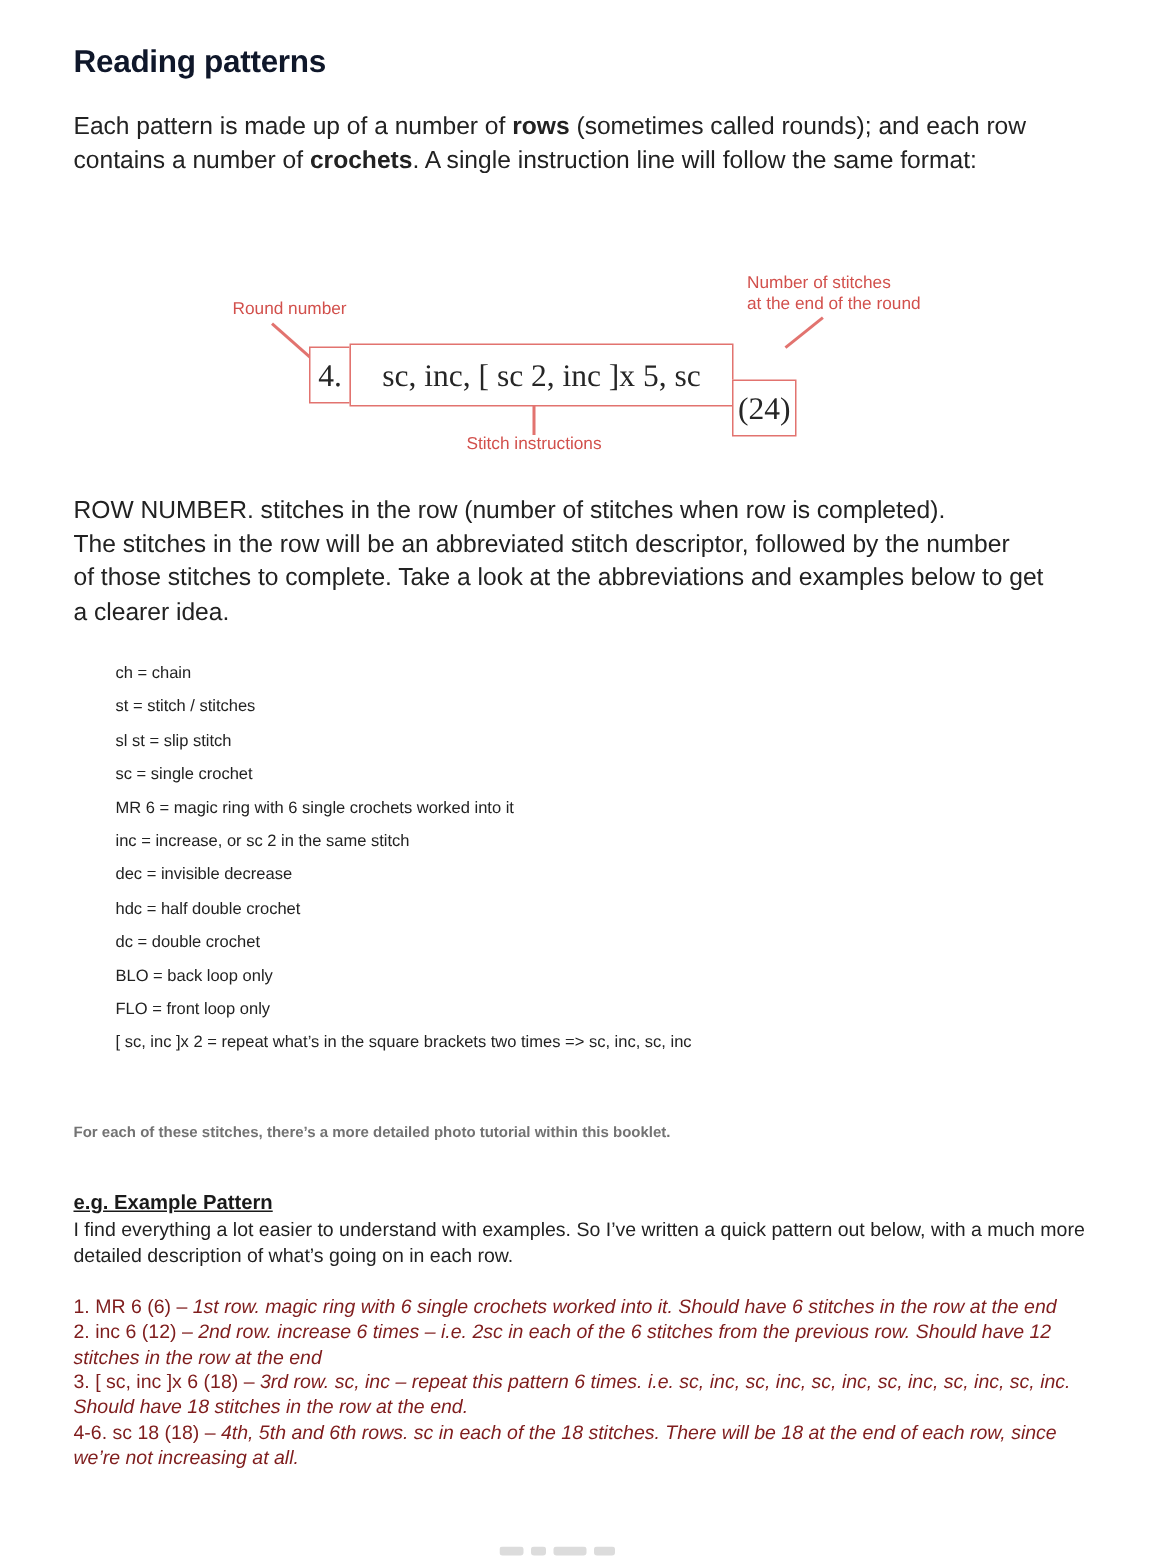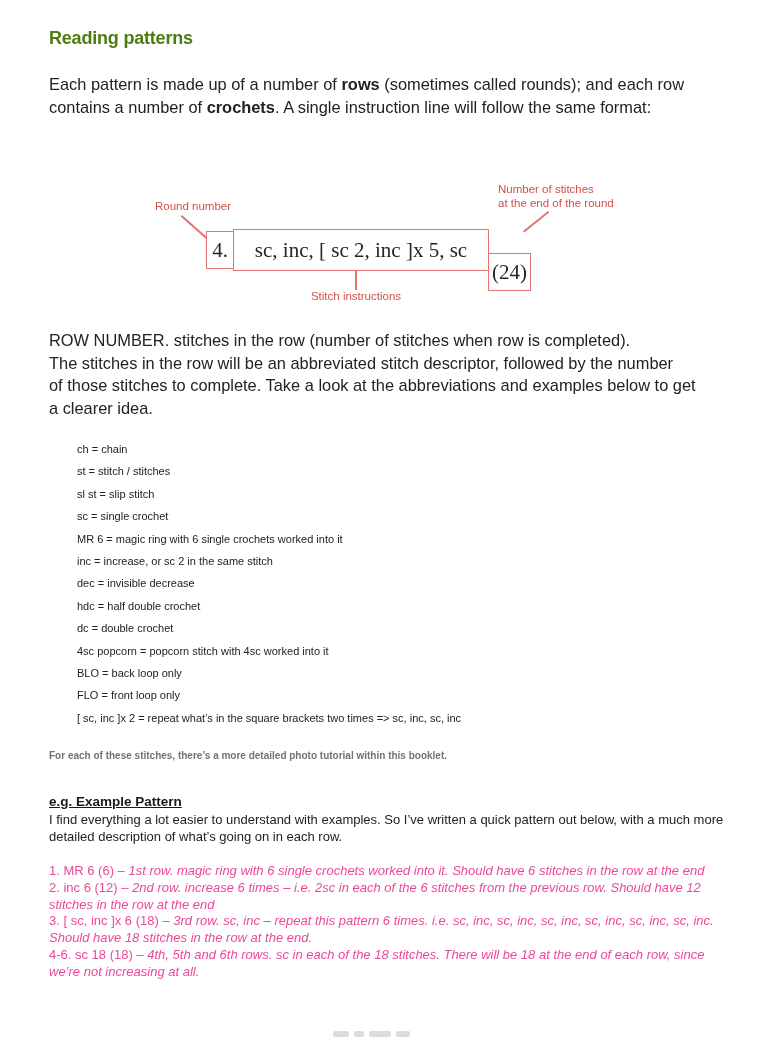--- a/index.html
+++ b/index.html
@@ -3,21 +3,21 @@
 <meta charset="utf-8">
 <style>
   html,body{margin:0;padding:0;}
   body{
     width:780px;height:1040px;background:#ffffff;position:relative;
     font-family:"Liberation Sans",sans-serif;color:#1e1e1e;overflow:hidden;
   }
   .abs{position:absolute;}
   
   .page-title{
-    left:49px;top:16px;font-size:18px;font-weight:bold;letter-spacing:-.2px;color:#4d7c0f;
+    left:49px;top:16px;font-size:21px;font-weight:bold;letter-spacing:-.2px;color:#0f172a;
   }
   
   .bodytext{font-size:16.4px;line-height:22.5px;color:#222;}
   .para-intro{left:49px;top:73px;width:690px;}
   .para-rownum{left:49px;top:329px;width:694px;}
   .seg-b{font-weight:bold;}
   .seg-i{font-style:italic;}
   .seg-n{font-style:normal;text-align:right;}
   
   .diagram{left:0;top:180px;width:780px;height:130px;}
@@ -40,21 +40,21 @@
   .box-round{left:206px;top:51px;width:26px;height:36px;}
   .box-instr{left:233px;top:49px;width:254px;height:40px;}
   .box-count{left:488px;top:51px;width:41px;height:36px;margin-top:22px;}
   
   .abbr-list{left:49px;top:438px;width:694px;font-size:11px;line-height:22.4px;color:#222;margin-left:28px;}
   
   .note{left:49px;top:750px;width:694px;font-size:10px;color:#737373;font-weight:bold;}
   
   .ex-heading{left:49px;top:794px;font-size:13.5px;font-weight:bold;text-decoration:underline;color:#1a1a1a;}
   .ex-intro{left:49px;top:812px;width:686px;font-size:13px;line-height:16.8px;color:#222;}
-  .ex-rows{left:49px;top:863px;width:686px;font-size:13px;line-height:16.8px;color:#ec4899;}
+  .ex-rows{left:49px;top:863px;width:686px;font-size:13px;line-height:16.8px;color:#7f1d1d;}
   .ex-row{margin:0;}
   
   .cutoff{left:333px;top:1031px;width:120px;height:9px;overflow:hidden;}
   .cutoff span{display:inline-block;height:6px;background:#dcdcdc;border-radius:2px;margin-right:5px;vertical-align:top;}
   .cutoff .c1{width:16px;} .cutoff .c2{width:10px;} .cutoff .c3{width:22px;} .cutoff .c4{width:14px;}
 </style>
 </head>
 <body style="--accent-text: #d2504c; --accent-box: #e2736f;">
 
 <h1 class="abs page-title">Reading patterns</h1>
@@ -89,21 +89,20 @@
 <div class="abs abbr-list">
     <div class="abbr-line">ch = chain</div>
     <div class="abbr-line">st = stitch / stitches</div>
     <div class="abbr-line">sl st = slip stitch</div>
     <div class="abbr-line">sc = single crochet</div>
     <div class="abbr-line">MR 6 = magic ring with 6 single crochets worked into it</div>
     <div class="abbr-line">inc = increase, or sc 2 in the same stitch</div>
     <div class="abbr-line">dec = invisible decrease</div>
     <div class="abbr-line">hdc = half double crochet</div>
     <div class="abbr-line">dc = double crochet</div>
-    <div class="abbr-line">4sc popcorn = popcorn stitch with 4sc worked into it</div>
     <div class="abbr-line">BLO = back loop only</div>
     <div class="abbr-line">FLO = front loop only</div>
     <div class="abbr-line">[ sc, inc ]x 2 = repeat what’s in the square brackets two times =&gt; sc, inc, sc, inc</div>
   </div>
 
 <div class="abs note">For each of these stitches, there’s a more detailed photo tutorial within this booklet.</div>
 
 <div class="abs ex-heading">e.g. Example Pattern</div>
 
 <div class="abs ex-intro">I find everything a lot easier to understand with examples. So I’ve written a quick pattern out below, with a much more detailed description of what’s going on in each row.</div>

